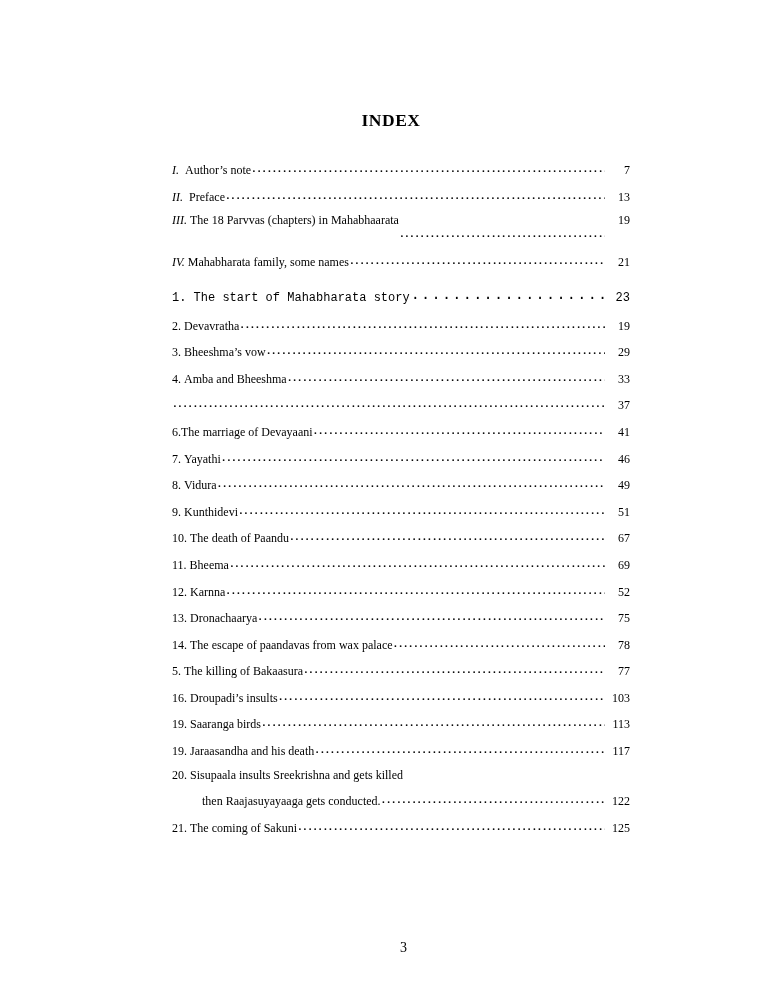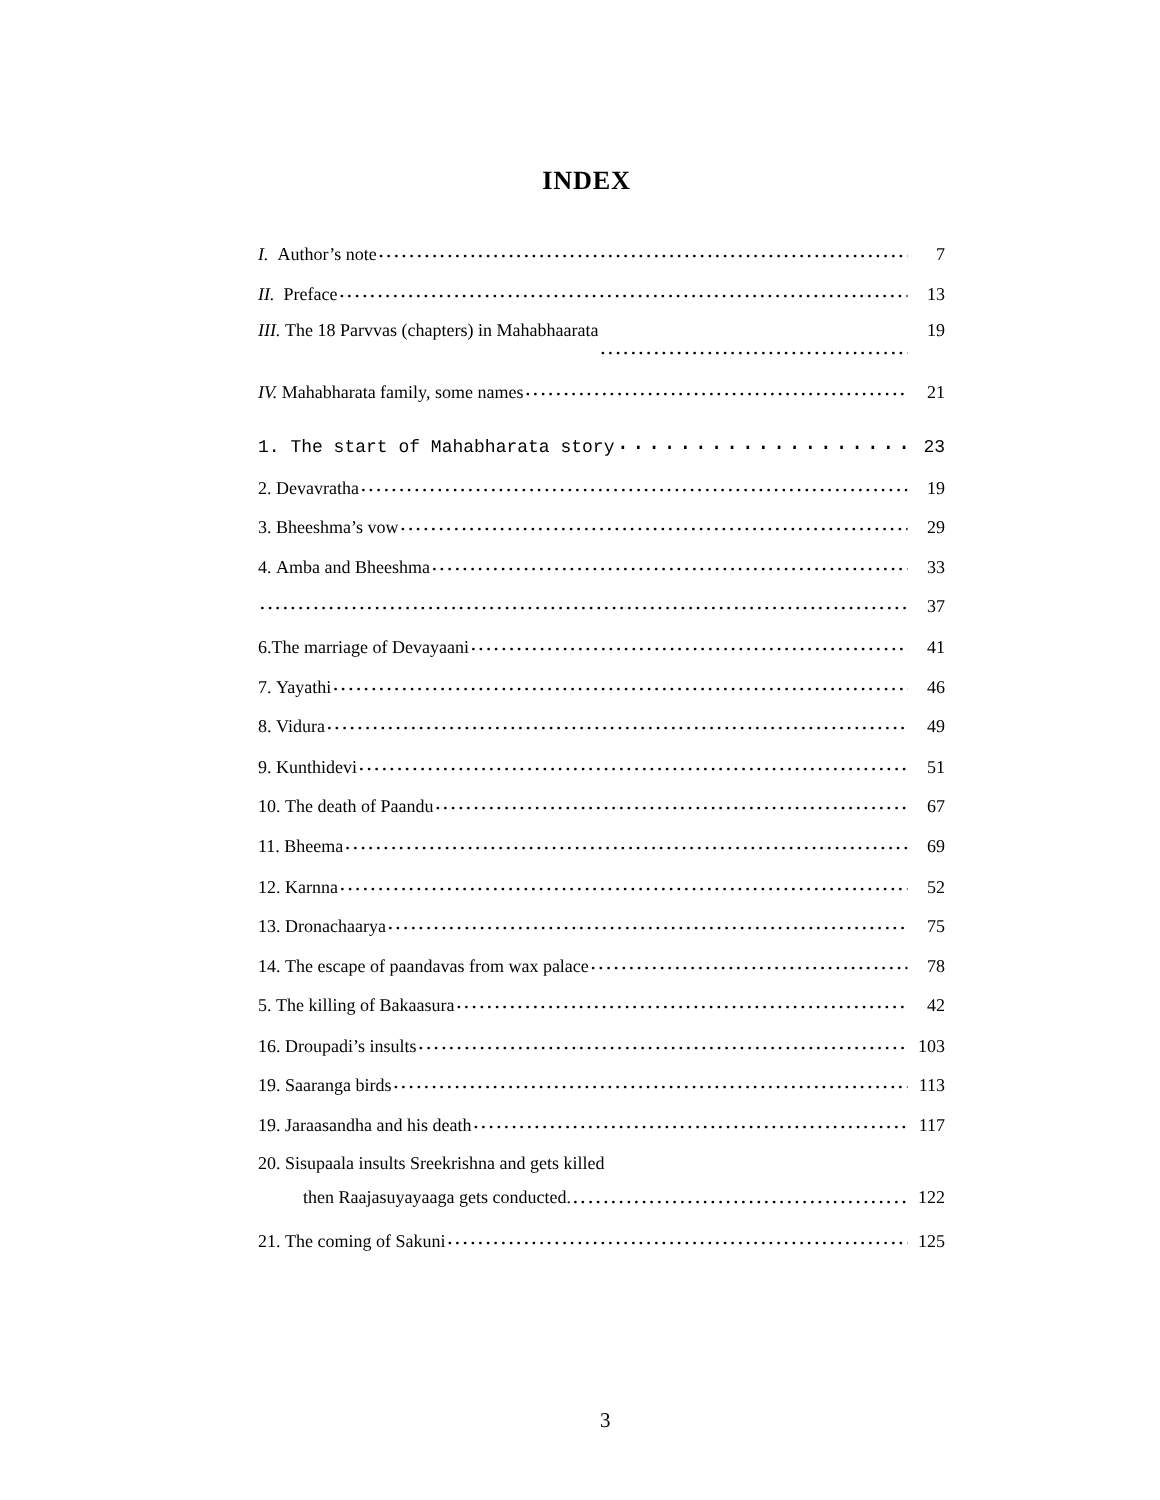--- a/index.html
+++ b/index.html
@@ -80,21 +80,21 @@
     flex: 0 0 auto;
     text-align: right;
     min-width: 24px;
   }
   .toc-entry.wrapped {
     display: block;
     white-space: normal;
   }
   .wrapline {
     display: flex;
-    align-items: flex-start;
+    align-items: flex-end;
   }
   .wrapline.second {
     padding-left: 30px;
     margin-top: 11.4px;
   }
   .folio {
     position: absolute;
     bottom: 44px;
     left: 0;
     width: 773px;
@@ -216,21 +216,21 @@
 
     <li class="toc-entry">
       <span class="entry-label"><span>14.</span>&nbsp;<span>The escape of paandavas from wax palace</span></span>
       <span class="dots"></span>
       <span class="page-num">78</span>
     </li>
 
     <li class="toc-entry">
       <span class="entry-label"><span>5.</span>&nbsp;<span>The killing of  Bakaasura</span></span>
       <span class="dots"></span>
-      <span class="page-num">42</span>
+      <span class="page-num">77</span>
     </li>
 
     <li class="toc-entry">
       <span class="entry-label"><span>16.</span>&nbsp;<span>Droupadi’s insults</span></span>
       <span class="dots"></span>
       <span class="page-num">103</span>
     </li>
 
 
     <li class="toc-entry">

